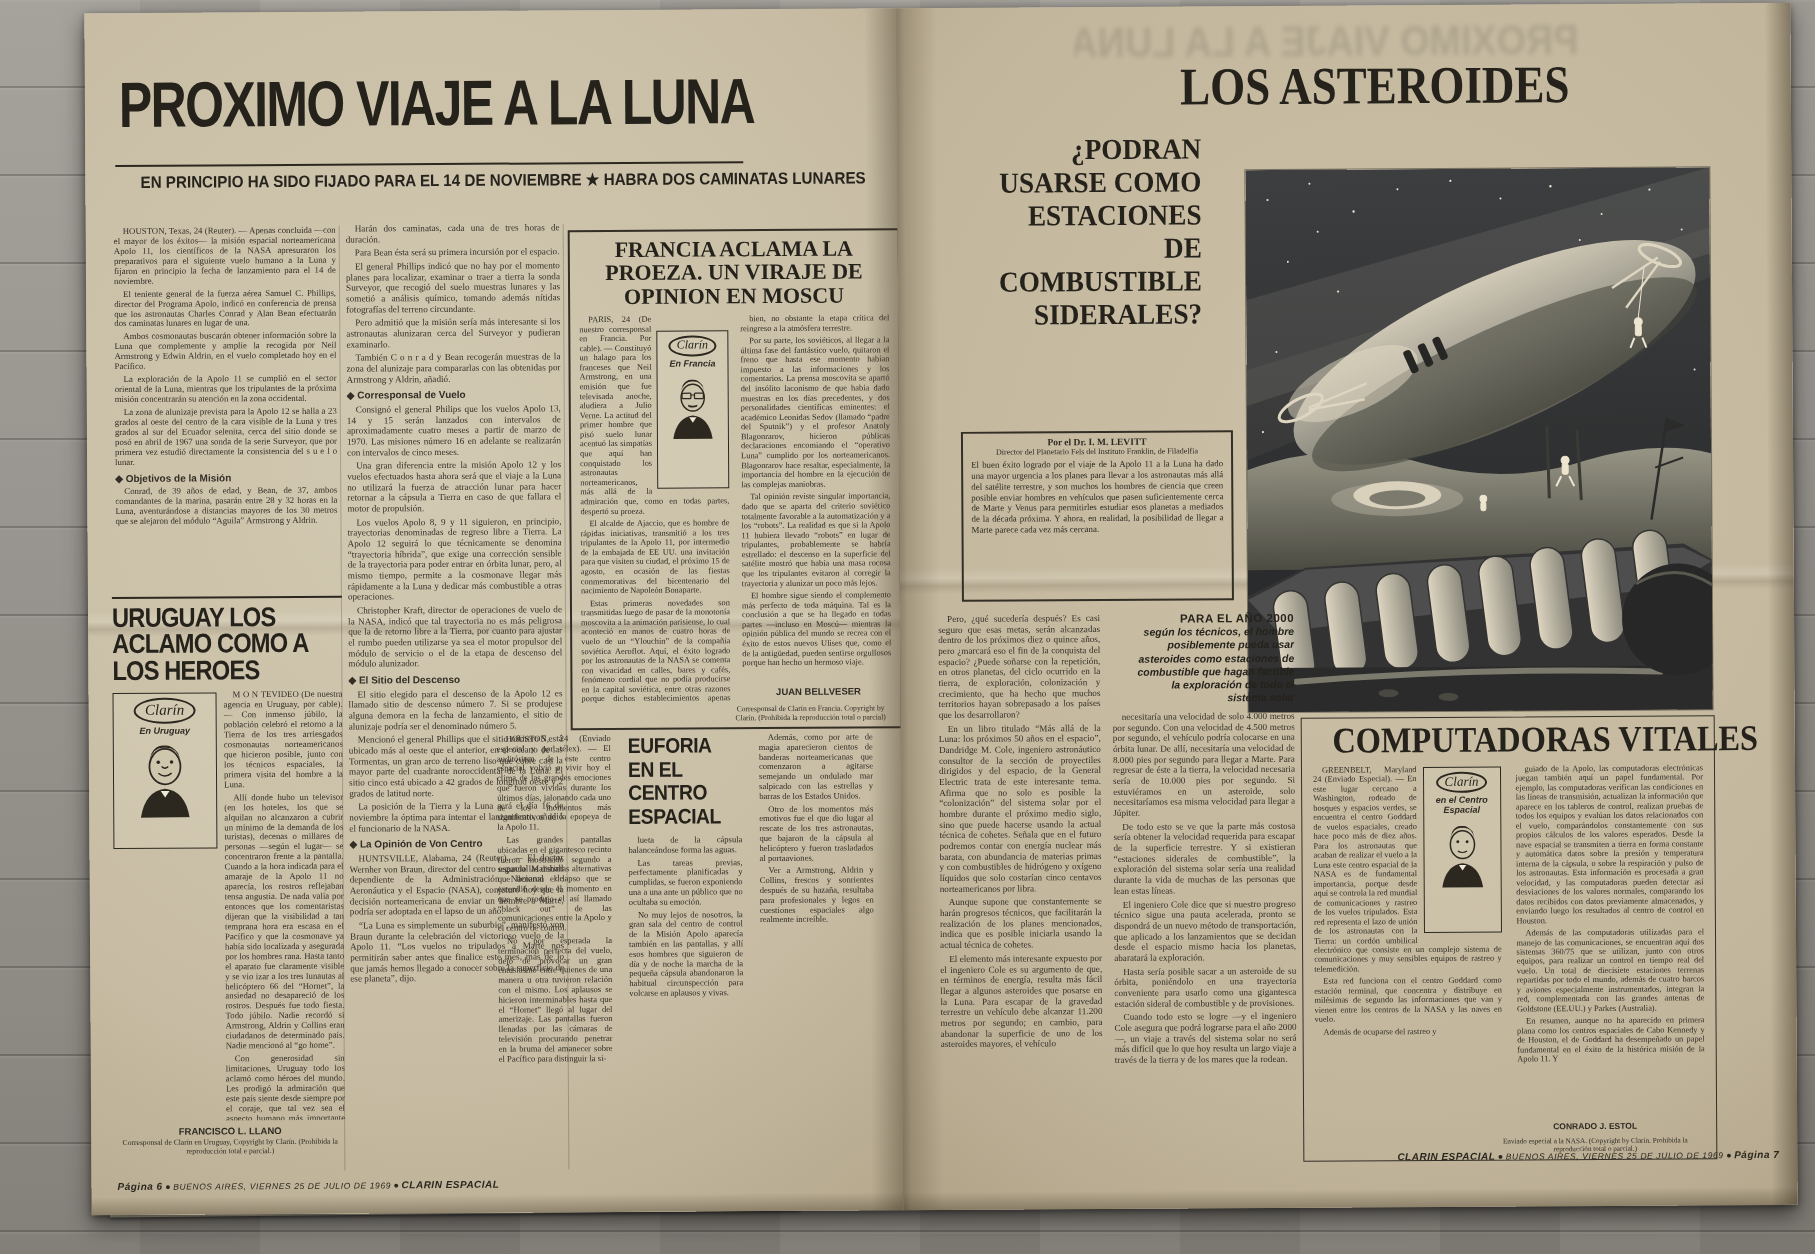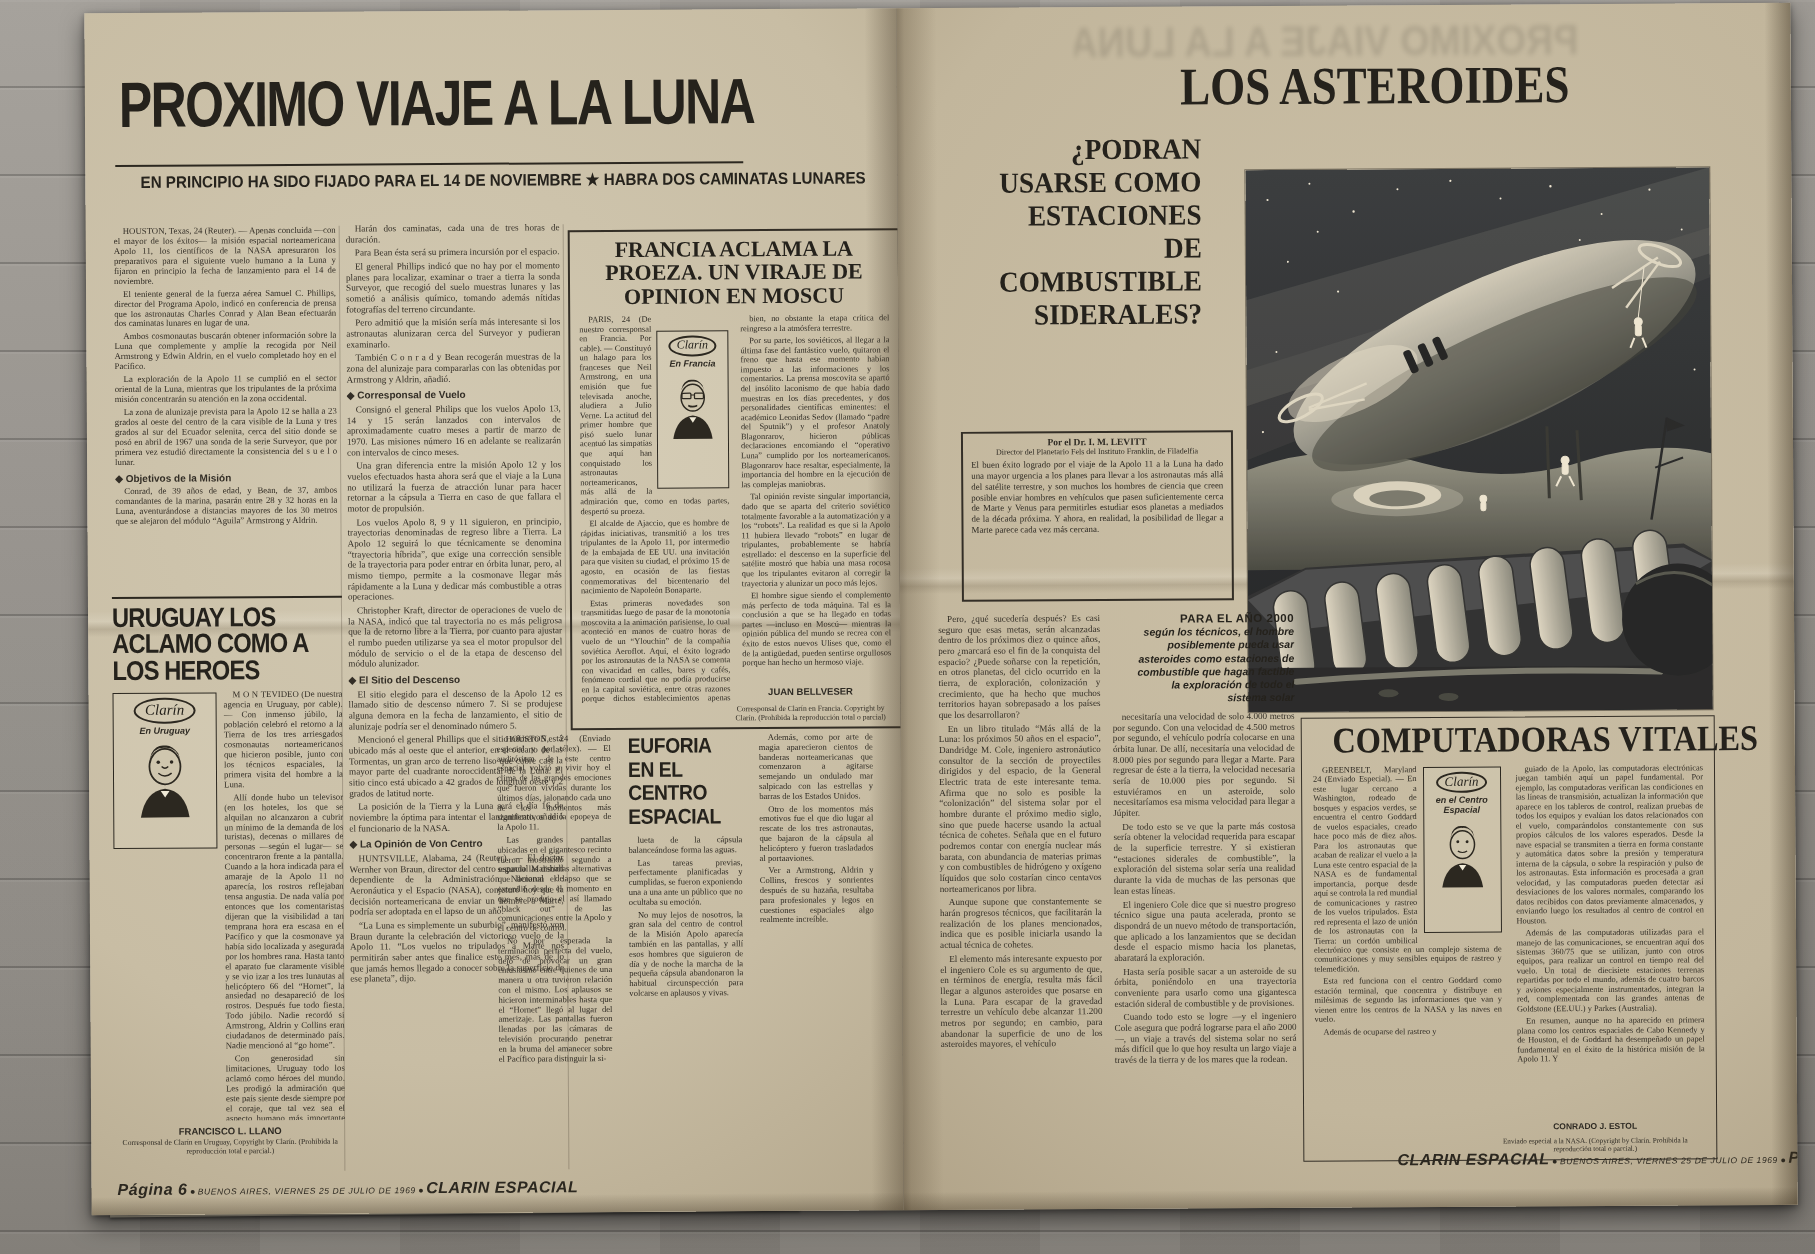--- a/index.html
+++ b/index.html
@@ -62,33 +62,33 @@
     font-size:9px;margin-top:3px;line-height:1.05;}
   .portrait{margin-top:3px;}
 
   
   .francia-box{position:absolute;left:482px;top:220px;width:332px;height:500px;
     border:2px solid #332e26;padding:6px 9px;box-sizing:border-box;}
   .fr-head{font-family:"Liberation Serif",serif;font-weight:bold;font-size:22px;line-height:1.06;
     text-align:center;color:#25221c;}
   .fr-cols{display:flex;gap:12px;margin-top:7px;height:388px;overflow:hidden;}
   .fr-col{width:150px;text-align:justify;font-size:8.4px;line-height:1.14;}
-  .fr-byline{position:absolute;right:10px;bottom:30px;width:160px;}
+  .fr-byline{position:absolute;right:2px;bottom:30px;width:160px;}
   .fr-credit{position:absolute;right:10px;bottom:5px;width:160px;}
 
   
   .euforia{position:absolute;left:408px;top:724px;width:376px;height:438px;display:flex;gap:17px;}
   .euf-col{width:114px;text-align:justify;font-size:8.6px;line-height:1.14;overflow:hidden;}
   .euf-head{font-family:"Liberation Sans",sans-serif;font-weight:bold;font-size:21px;line-height:1.12;
     letter-spacing:-.5px;color:#25221c;text-align:left;transform:scaleX(.92);transform-origin:left;
     margin-bottom:8px;}
 
   .page-footer{position:absolute;font-family:"Liberation Sans",sans-serif;font-size:9px;
     color:#2c2820;white-space:nowrap;}
-  .pf-b{font-weight:bold;font-style:italic;font-size:16px;letter-spacing:.5px;}
+  .pf-b{font-weight:bold;font-style:italic;font-size:10px;letter-spacing:.5px;}
   .pf-d{font-style:italic;font-size:8.5px;letter-spacing:.6px;}
 
   
   .ghost{position:absolute;left:150px;top:12px;width:560px;height:64px;overflow:hidden;
     font-family:"Liberation Sans",sans-serif;font-weight:bold;font-size:42px;white-space:nowrap;
     color:#1e1b16;opacity:.13;filter:blur(2.5px);transform:scaleX(-.9);}
   .rp-headline{position:absolute;left:248px;top:54px;width:460px;text-align:center;
     font-family:"Liberation Serif",serif;font-weight:bold;font-size:53px;line-height:1;
     color:#25221c;transform:scaleX(.85);transform-origin:center;white-space:nowrap;}
   .podran{position:absolute;left:72px;top:126px;width:232px;text-align:right;

